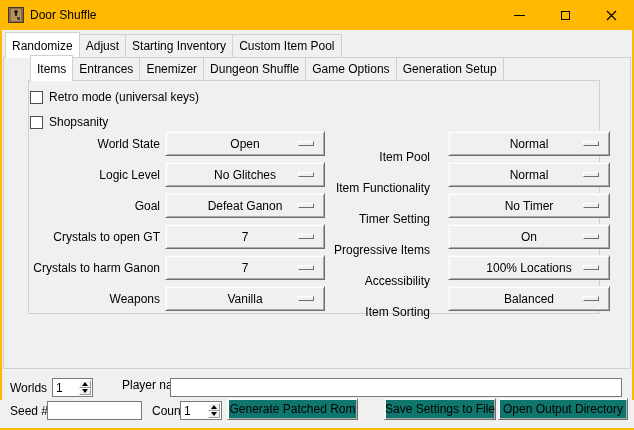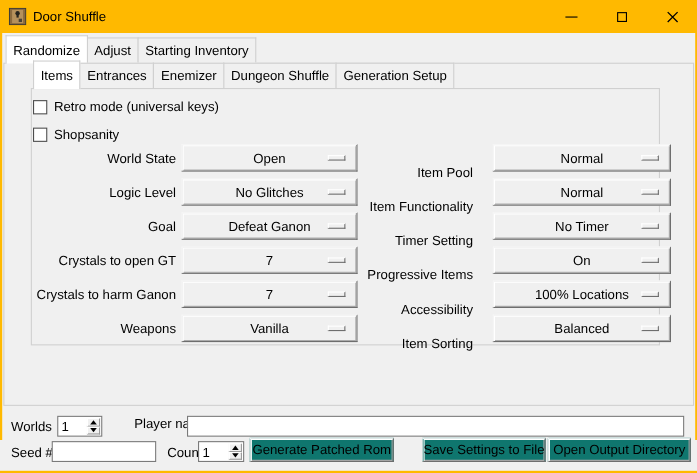--- a/index.html
+++ b/index.html
@@ -93,27 +93,29 @@
 <div class="border-gold b-right"></div>
 <div class="border-gold b-bottom"></div>
 
 <div class="panel-outer"></div>
 <div class="panel-inner"></div>
 
 <div class="tabrow tabrow-outer">
   <div class="tab active">Randomize</div>
   <div class="tab">Adjust</div>
   <div class="tab">Starting Inventory</div>
+  <div class="tab">Custom Item Pool</div>
 </div>
 
 <div class="tabrow tabrow-inner">
   <div class="tab active">Items</div>
   <div class="tab">Entrances</div>
   <div class="tab">Enemizer</div>
   <div class="tab">Dungeon Shuffle</div>
+  <div class="tab">Game Options</div>
   <div class="tab">Generation Setup</div>
 </div>
 
 <div class="chk-row" style="left:30px; top:90px;">
   <span class="chk-box"></span>
   <span class="chk-label">Retro mode (universal keys)</span>
 </div>
 <div class="chk-row" style="left:30px; top:115px;">
   <span class="chk-box"></span>
   <span class="chk-label">Shopsanity</span>

